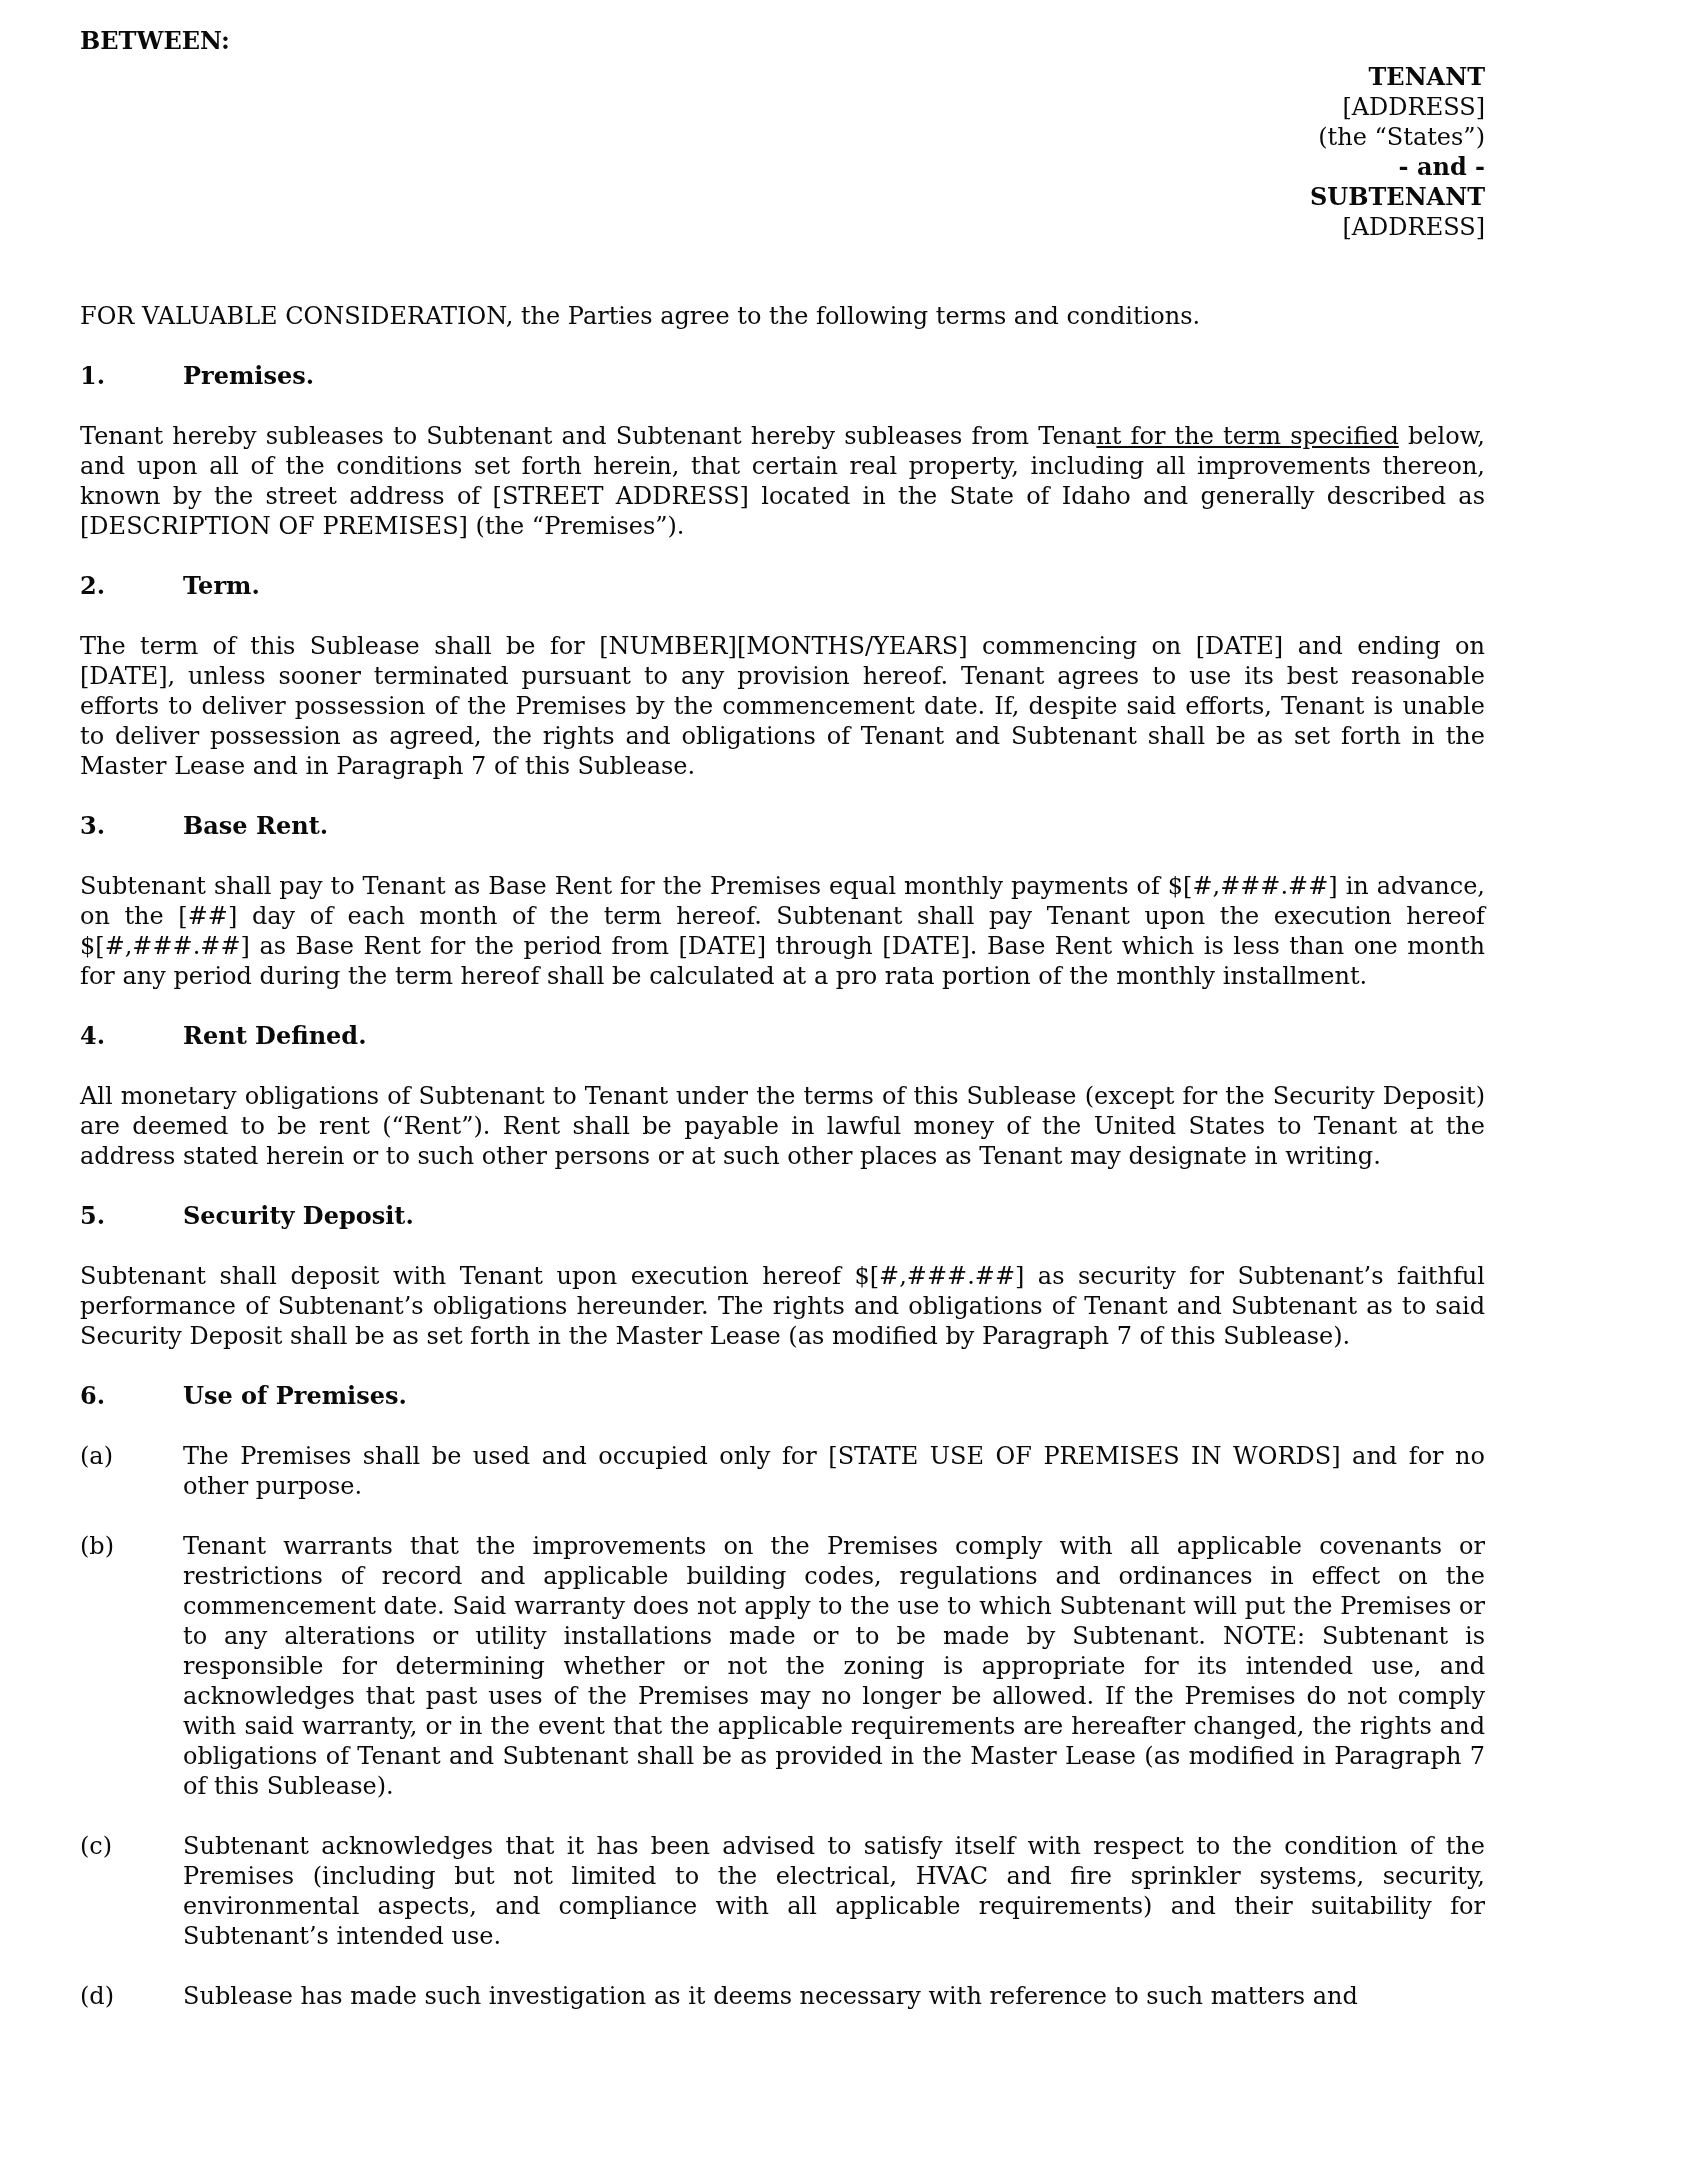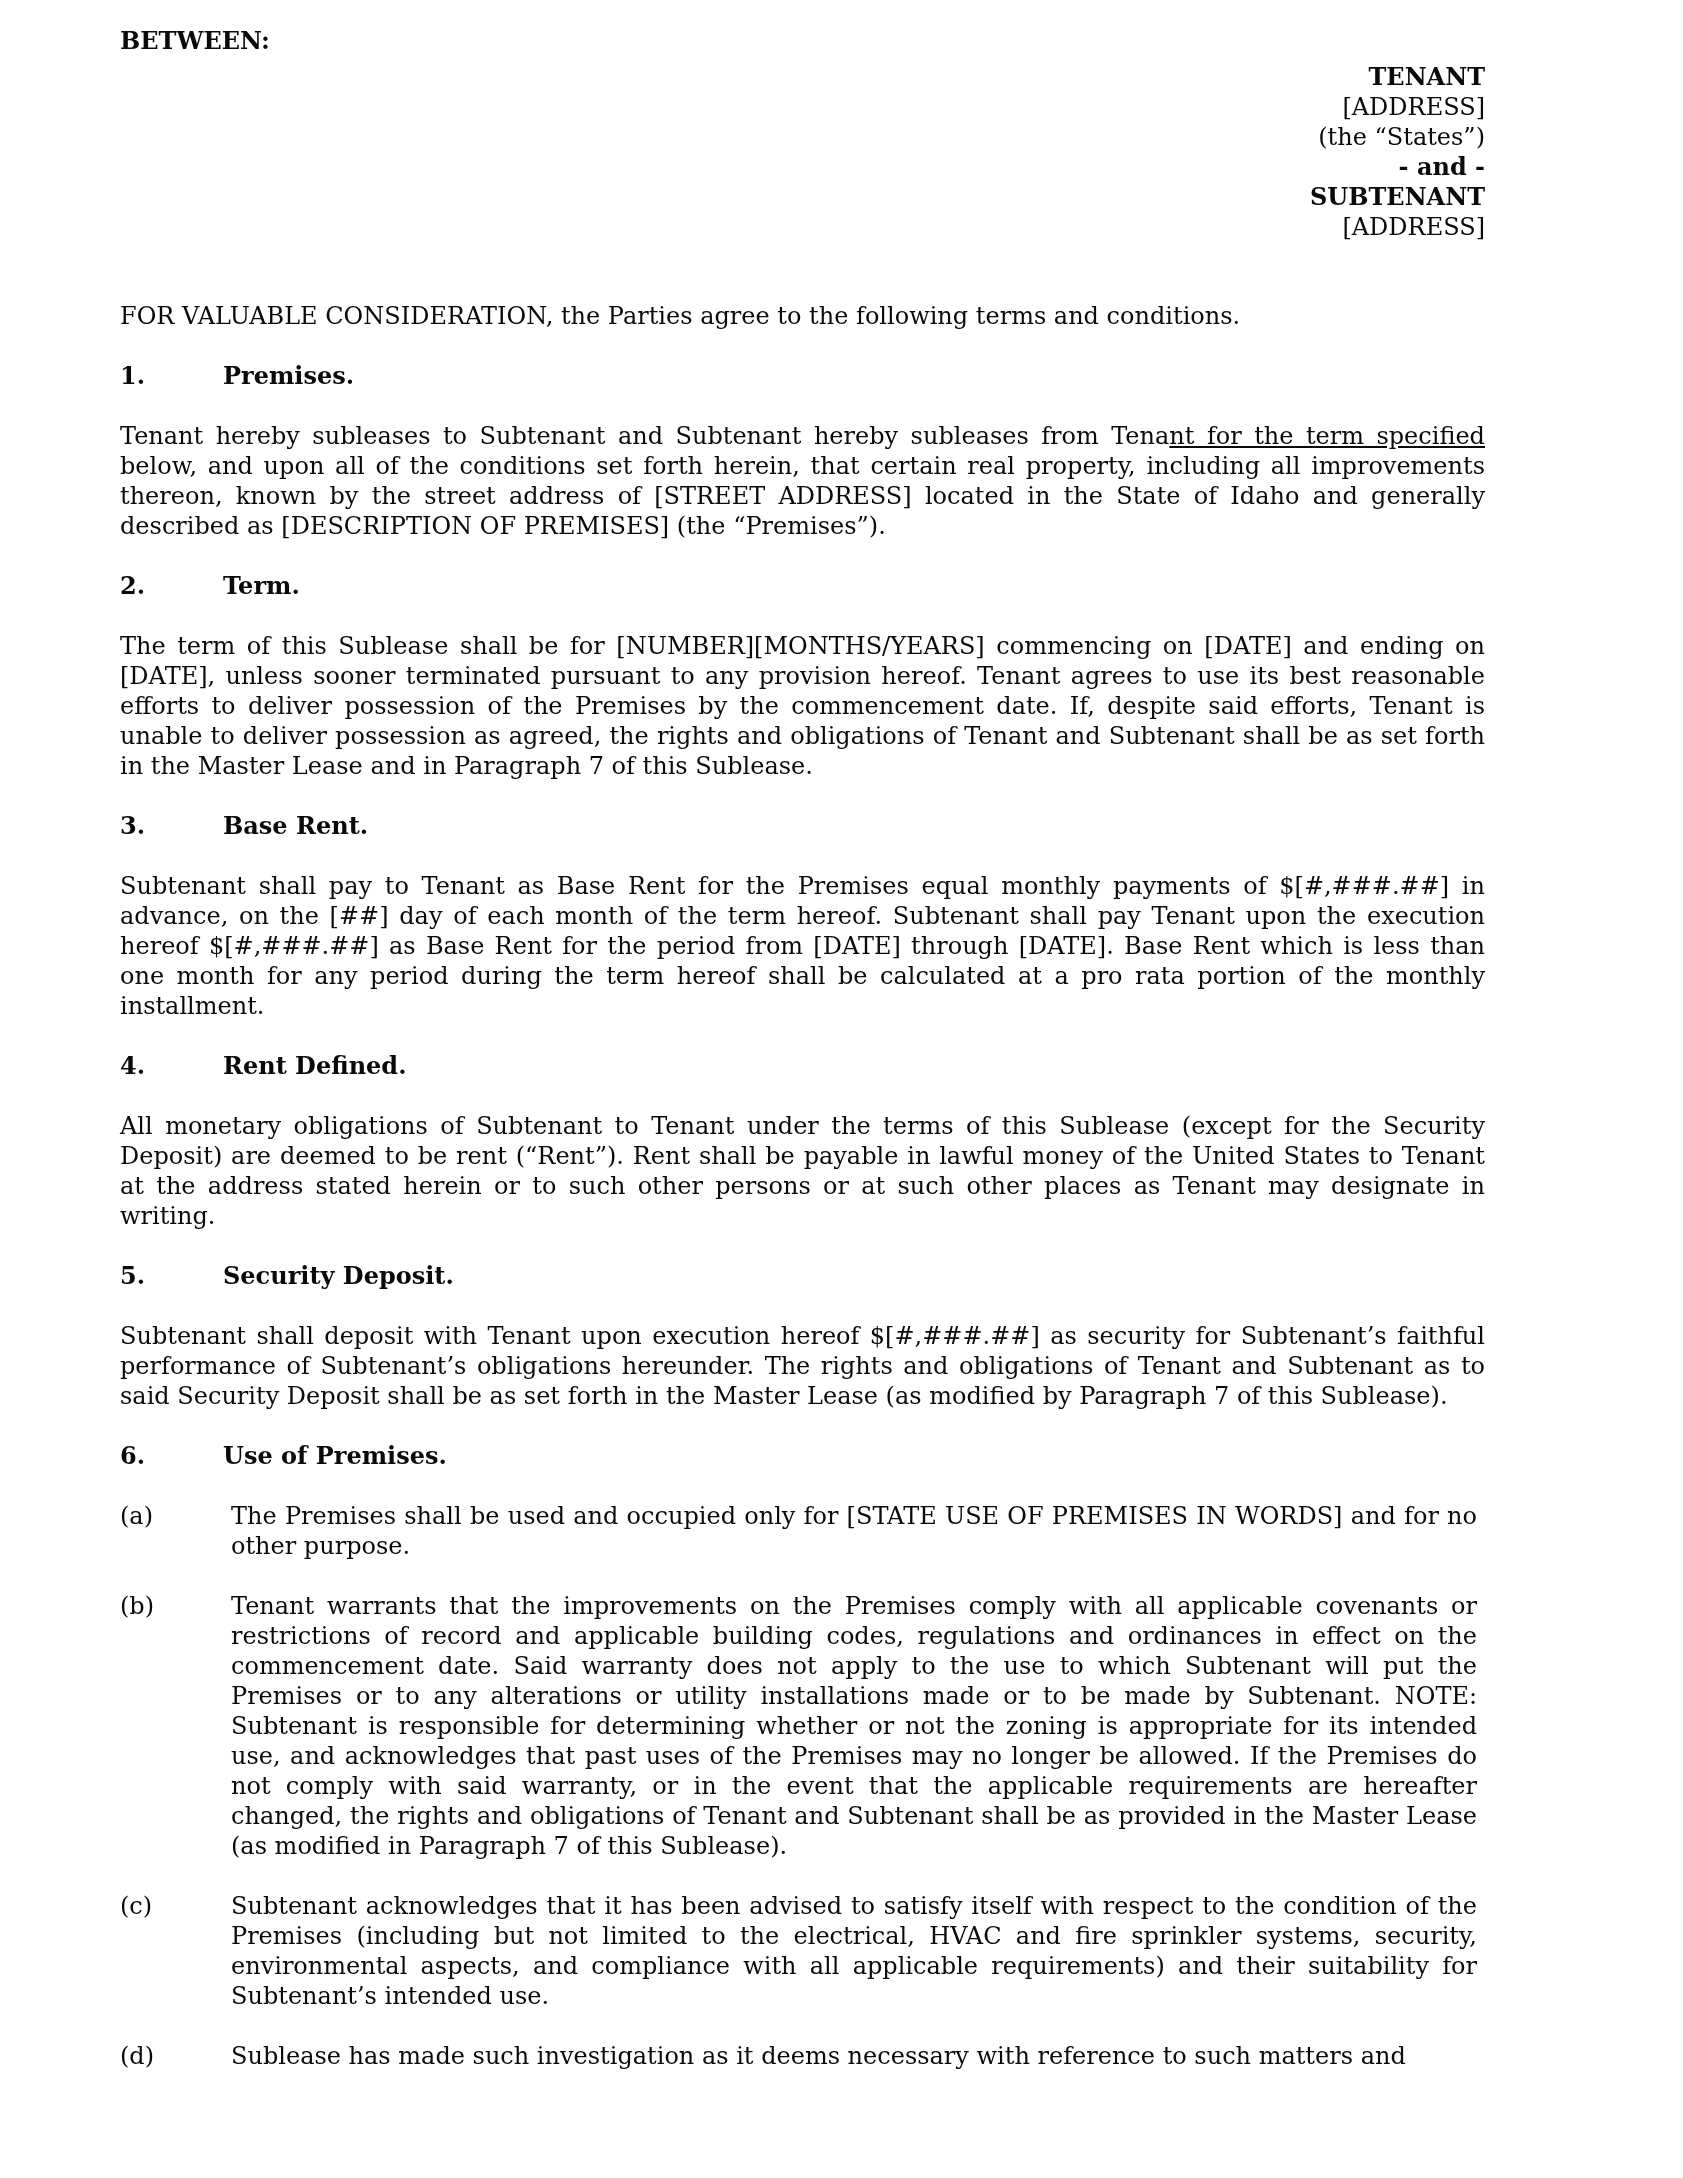--- a/index.html
+++ b/index.html
@@ -5,21 +5,21 @@
   html, body {
     margin: 0;
     padding: 0;
     background: #ffffff;
   }
   .page {
     position: relative;
     box-sizing: border-box;
     width: 1683px;
     height: 2178px;
-    padding: 26px 198px 0 120px;
+    padding: 26px 198px 0 80px;
     overflow: hidden;
     background: #ffffff;
     color: #0a0a0a;
     font-family: "DejaVu Serif", serif;
     font-size: 24px;
     line-height: 30px;
   }
   p { margin: 0; }
   .b { font-weight: bold; }
   .c { text-align: right; }
@@ -44,21 +44,21 @@
     position: relative;
     padding-left: 103px;
     margin: 0 0 30px 0;
   }
   .item .label {
     position: absolute;
     left: 0;
     top: 0;
   }
   .item .itext {
-    margin: 8px;
+    margin: 0;
     text-align: justify;
   }
   .u { text-decoration: underline; }
 </style>
 </head>
 <body>
 
 <div class="page">
 
   <p class="between">BETWEEN:</p>

